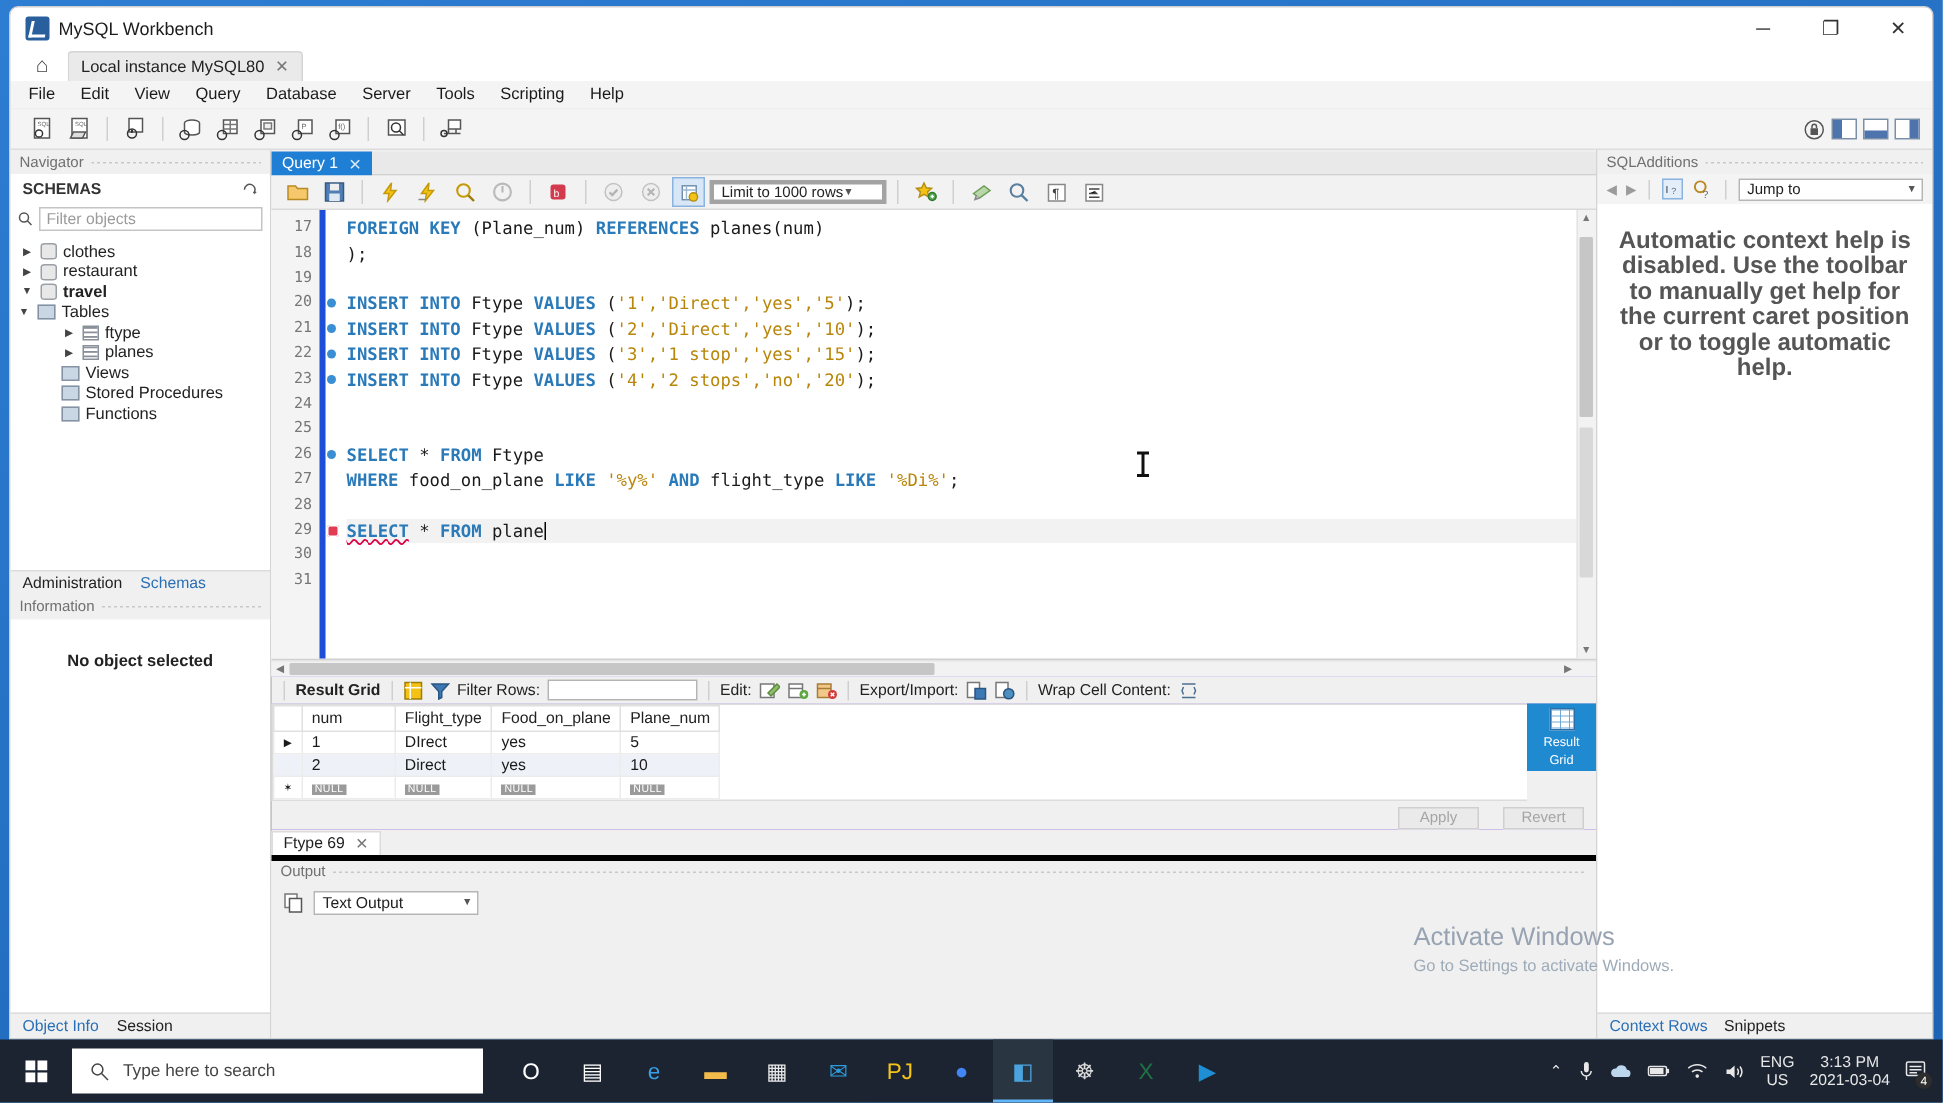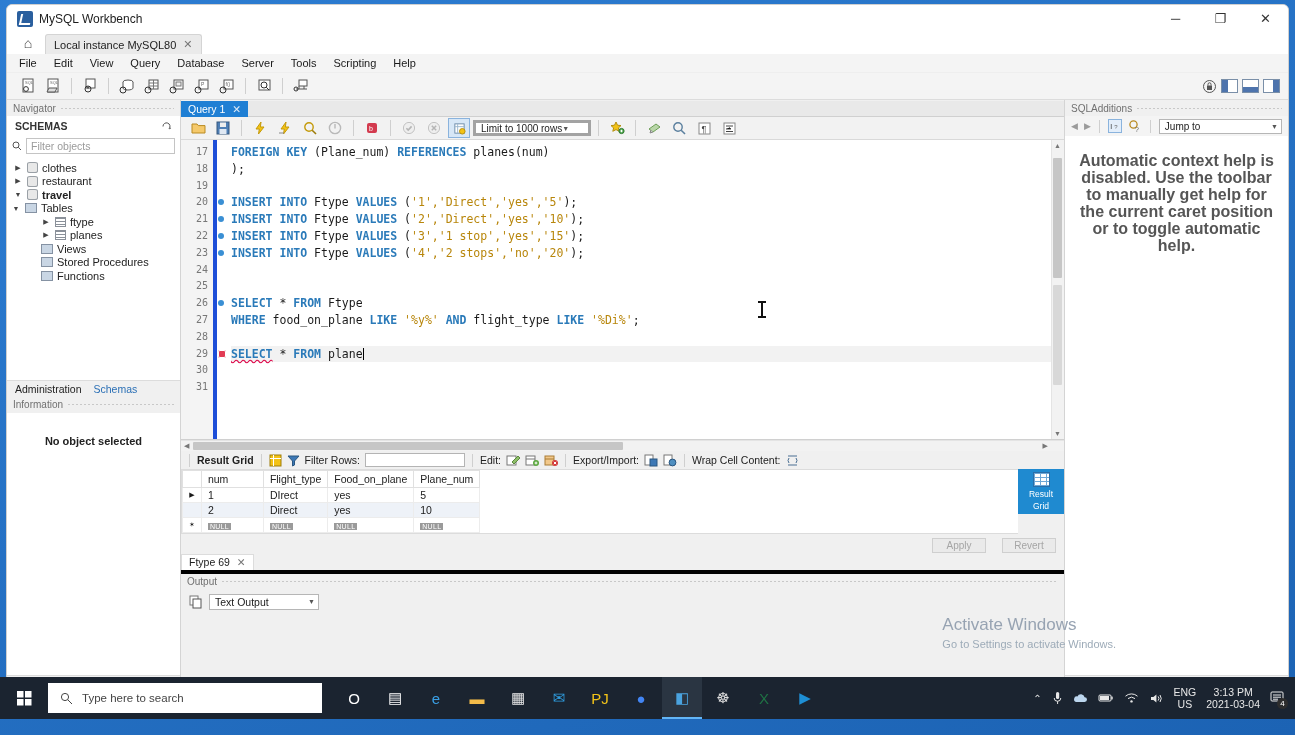--- a/index.html
+++ b/index.html
@@ -180,21 +180,21 @@
   .sa-toolbar { height:20px; display:flex; align-items:center; gap:6px; padding:0 6px;
      background:#f4f4f4; }
   .jump { flex:1; height:15px; border:1px solid #b6b6b6; background:#fff; font-size:10px;
      display:flex; align-items:center; justify-content:space-between; padding:0 3px 0 5px; }
   .sa-body { flex:1; background:#fff; padding:16px 12px; }
   .sa-msg { font-size:16px; font-weight:bold; color:#555; text-align:center; line-height:17px; }
   .sa-tabs { height:17px; display:flex; align-items:center; gap:11px; padding:0 8px;
      background:#f0f0f0; border-top:1px solid #dcdcdc; font-size:10.5px; }
   .sa-tabs .on { color:#2a6fb5; }
   
-  .taskbar { position:absolute; left:0; bottom:16px; width:1295px; height:42px;
+  .taskbar { position:absolute; left:0; bottom:0; width:1295px; height:42px;
      background:#1b2430; display:flex; align-items:center; }
   .start { width:48px; height:42px; display:flex; align-items:center; justify-content:center; }
   .start .sq { width:15px; height:15px;
      background:linear-gradient(#fff,#fff) 0 0/6.5px 6.5px no-repeat,
                 linear-gradient(#fff,#fff) 8.5px 0/6.5px 6.5px no-repeat,
                 linear-gradient(#fff,#fff) 0 8.5px/6.5px 6.5px no-repeat,
                 linear-gradient(#fff,#fff) 8.5px 8.5px/6.5px 6.5px no-repeat; }
   .searchbox { width:274px; height:30px; background:#fff; display:flex; align-items:center;
      gap:9px; padding-left:12px; font-size:11.5px; color:#444; }
   .tb-apps { display:flex; align-items:center; gap:1px; margin-left:12px; }

